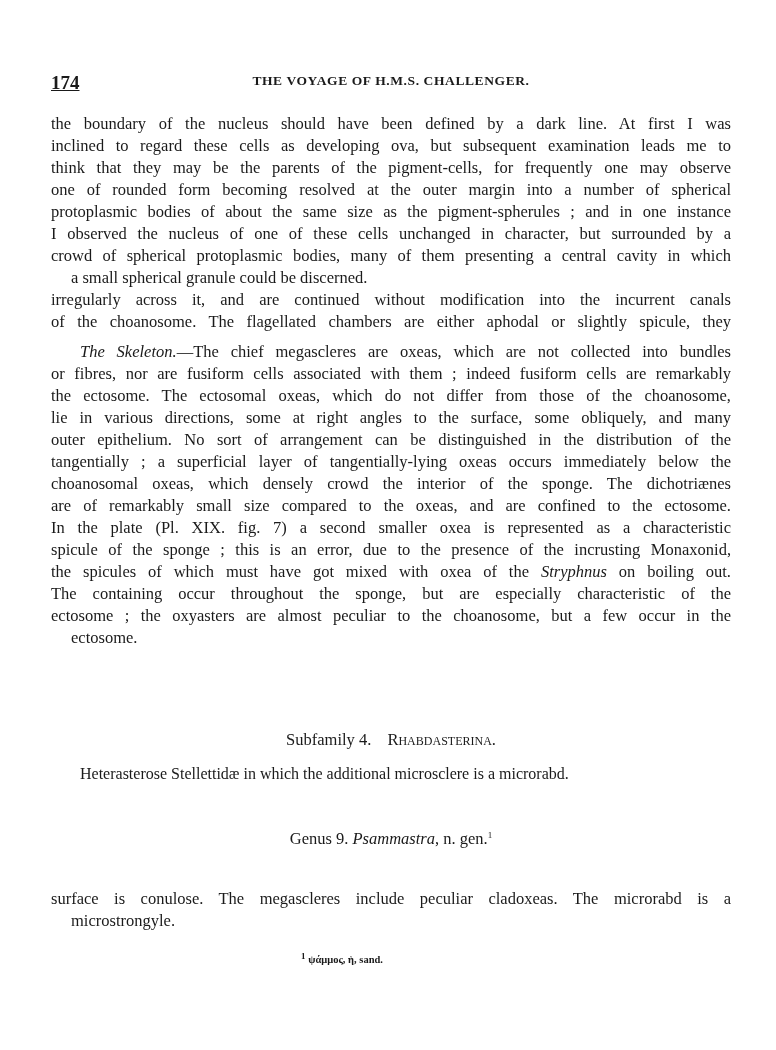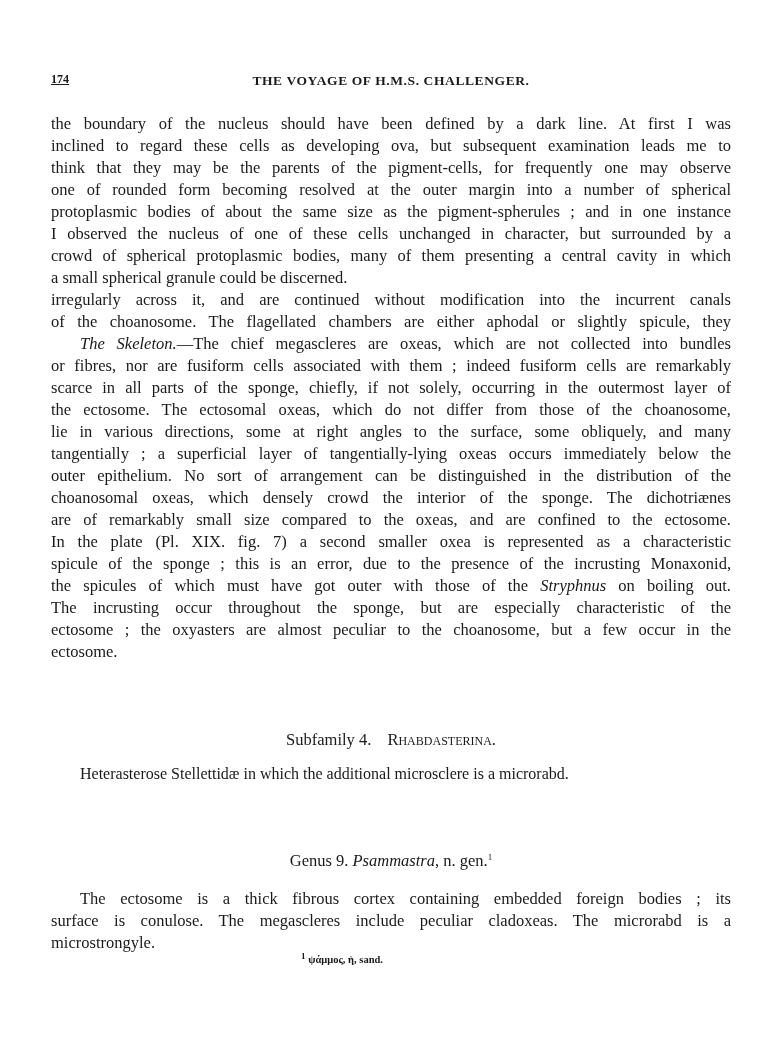--- a/index.html
+++ b/index.html
@@ -1,29 +1,29 @@
 <!DOCTYPE html>
 <html><head>
 <meta charset="utf-8">
 <style>
   html, body { margin: 0; padding: 0; background: #ffffff; }
   body { width: 776px; height: 1050px; position: relative; overflow: hidden; color: #1a1a1a; font-family: "Liberation Serif", "DejaVu Serif", serif; }
   .header { position: absolute; top: 72px; left: 51px; width: 680px; height: 24px; }
-  .page-num { position: absolute; left: 0; top: 0; font-size: 12px; font-weight: bold; text-decoration: underline; }
+  .page-num { position: absolute; left: 0; top: 0; font-size: 19px; font-weight: bold; text-decoration: underline; }
   .running-title { position: absolute; left: 0; right: 0; top: 1px; text-align: center; font-size: 13.5px; letter-spacing: 0.6px; font-weight: bold; }
   .body { position: absolute; top: 113px; left: 51px; width: 680px; font-size: 16.5px; line-height: 22px; }
   .para { margin: 0; text-align: justify; text-align-last: left; }
   .ln { display: block; text-align: justify; text-align-last: justify; }
-  .ln.last { text-align-last: left; }
+  .ln.last { text-align-last: left; margin-left: 20px; }
   .heading { text-align: center; margin: 0; }
   .sc { font-variant: small-caps; margin-left: 12px; }
   i, .it { font-style: italic; }
   .sub-heading { position: absolute; top: 730px; left: 51px; width: 680px; }
   .subfam-def { position: absolute; top: 765px; left: 51px; width: 680px; text-indent: 29px; font-size: 16px; }
-  .genus-heading { position: absolute; top: 851px; left: 51px; width: 680px; }
+  .genus-heading { position: absolute; top: 829px; left: 51px; width: 680px; }
   .genus-desc { position: absolute; top: 872px; left: 51px; width: 680px; font-size: 16.5px; line-height: 22px; }
   .footnote { position: absolute; top: 918px; left: 0; width: 684px; text-align: center; font-size: 10.5px; font-weight: bold; }
   sup { font-size: 9px; vertical-align: super; line-height: 0; }
 </style>
 </head>
 <body>
 
 <div class="header">
   <span class="page-num">174</span>
   <div class="running-title">THE VOYAGE OF H.M.S. CHALLENGER.</div>
@@ -40,50 +40,48 @@
     <span class="ln">crowd of spherical protoplasmic bodies, many of them presenting a central cavity in which</span>
     <span class="ln last">a small spherical granule could be discerned.</span>
   </p>
 
   <p class="para">
     <span class="ln">irregularly across it, and are continued without modification into the incurrent canals</span>
     <span class="ln">of the choanosome.  The flagellated chambers are either aphodal or slightly spicule, they</span>
   </p>
 
   <p class="para">
-    <span class="ln" style="padding-left:29px;"><i>The Skeleton.</i><span>—The chief megascleres are oxeas, which are not collected into bundles</span></span>
+    <span class="ln" style="padding-left:29px;margin-top:8px;"><i>The Skeleton.</i><span>—The chief megascleres are oxeas, which are not collected into bundles</span></span>
     <span class="ln">or fibres, nor are fusiform cells associated with them ; indeed fusiform cells are remarkably</span>
-    <span class="ln">scarce in all parts of the sponge, chiefly, if not solely, occurring in the outermost layer of</span>
     <span class="ln">the ectosome.  The ectosomal oxeas, which do not differ from those of the choanosome,</span>
     <span class="ln">lie in various directions, some at right angles to the surface, some obliquely, and many</span>
+    <span class="ln">outer epithelium.  No sort of arrangement can be distinguished in the distribution of the</span>
     <span class="ln">tangentially ; a superficial layer of tangentially-lying oxeas occurs immediately below the</span>
-    <span class="ln">outer epithelium.  No sort of arrangement can be distinguished in the distribution of the</span>
     <span class="ln">choanosomal oxeas, which densely crowd the interior of the sponge.  The dichotriænes</span>
     <span class="ln">are of remarkably small size compared to the oxeas, and are confined to the ectosome.</span>
     <span class="ln">In the plate (Pl. XIX. fig. 7) a second smaller oxea is represented as a characteristic</span>
     <span class="ln">spicule of the sponge ; this is an error, due to the presence of the incrusting Monaxonid,</span>
-    <span class="ln"><span>the spicules of which must have got outer with those of the </span><i>Stryphnus</i><span> on boiling out.</span></span>
-    <span class="ln">The incrusting occur throughout the sponge, but are especially characteristic of the</span>
+    <span class="ln"><span>the spicules of which must have got mixed with oxea of the </span><i>Stryphnus</i><span> on boiling out.</span></span>
+    <span class="ln">The containing occur throughout the sponge, but are especially characteristic of the</span>
     <span class="ln">ectosome ; the oxyasters are almost peculiar to the choanosome, but a few occur in the</span>
     <span class="ln last">ectosome.</span>
   </p>
 </div>
 
 <p class="heading sub-heading" style="font-size:16.5px;">
   <span>Subfamily 4. </span><span class="sc">Rhabdasterina.</span>
 </p>
 
 <p class="subfam-def" style="margin:0;">Heterasterose Stellettidæ in which the additional microsclere is a microrabd.</p>
 
 <p class="heading genus-heading" style="font-size:16.5px;">
   <span>Genus 9. </span><i>Psammastra</i><span>, n. gen.</span><sup>1</sup>
 </p>
 
 <div class="genus-desc" style="top:888px;">
-  <span class="ln" style="padding-left:29px;">The ectosome is a thick fibrous cortex containing embedded foreign bodies ; its</span>
   <span class="ln">surface is conulose.  The megascleres include peculiar cladoxeas.  The microrabd is a</span>
   <span class="ln last">microstrongyle.</span>
 </div>
 
 <div class="footnote" style="top:954px;">
   <sup>1</sup>
   <span>ψάμμος, ἡ, sand.</span>
 </div>
 
 </body></html>

